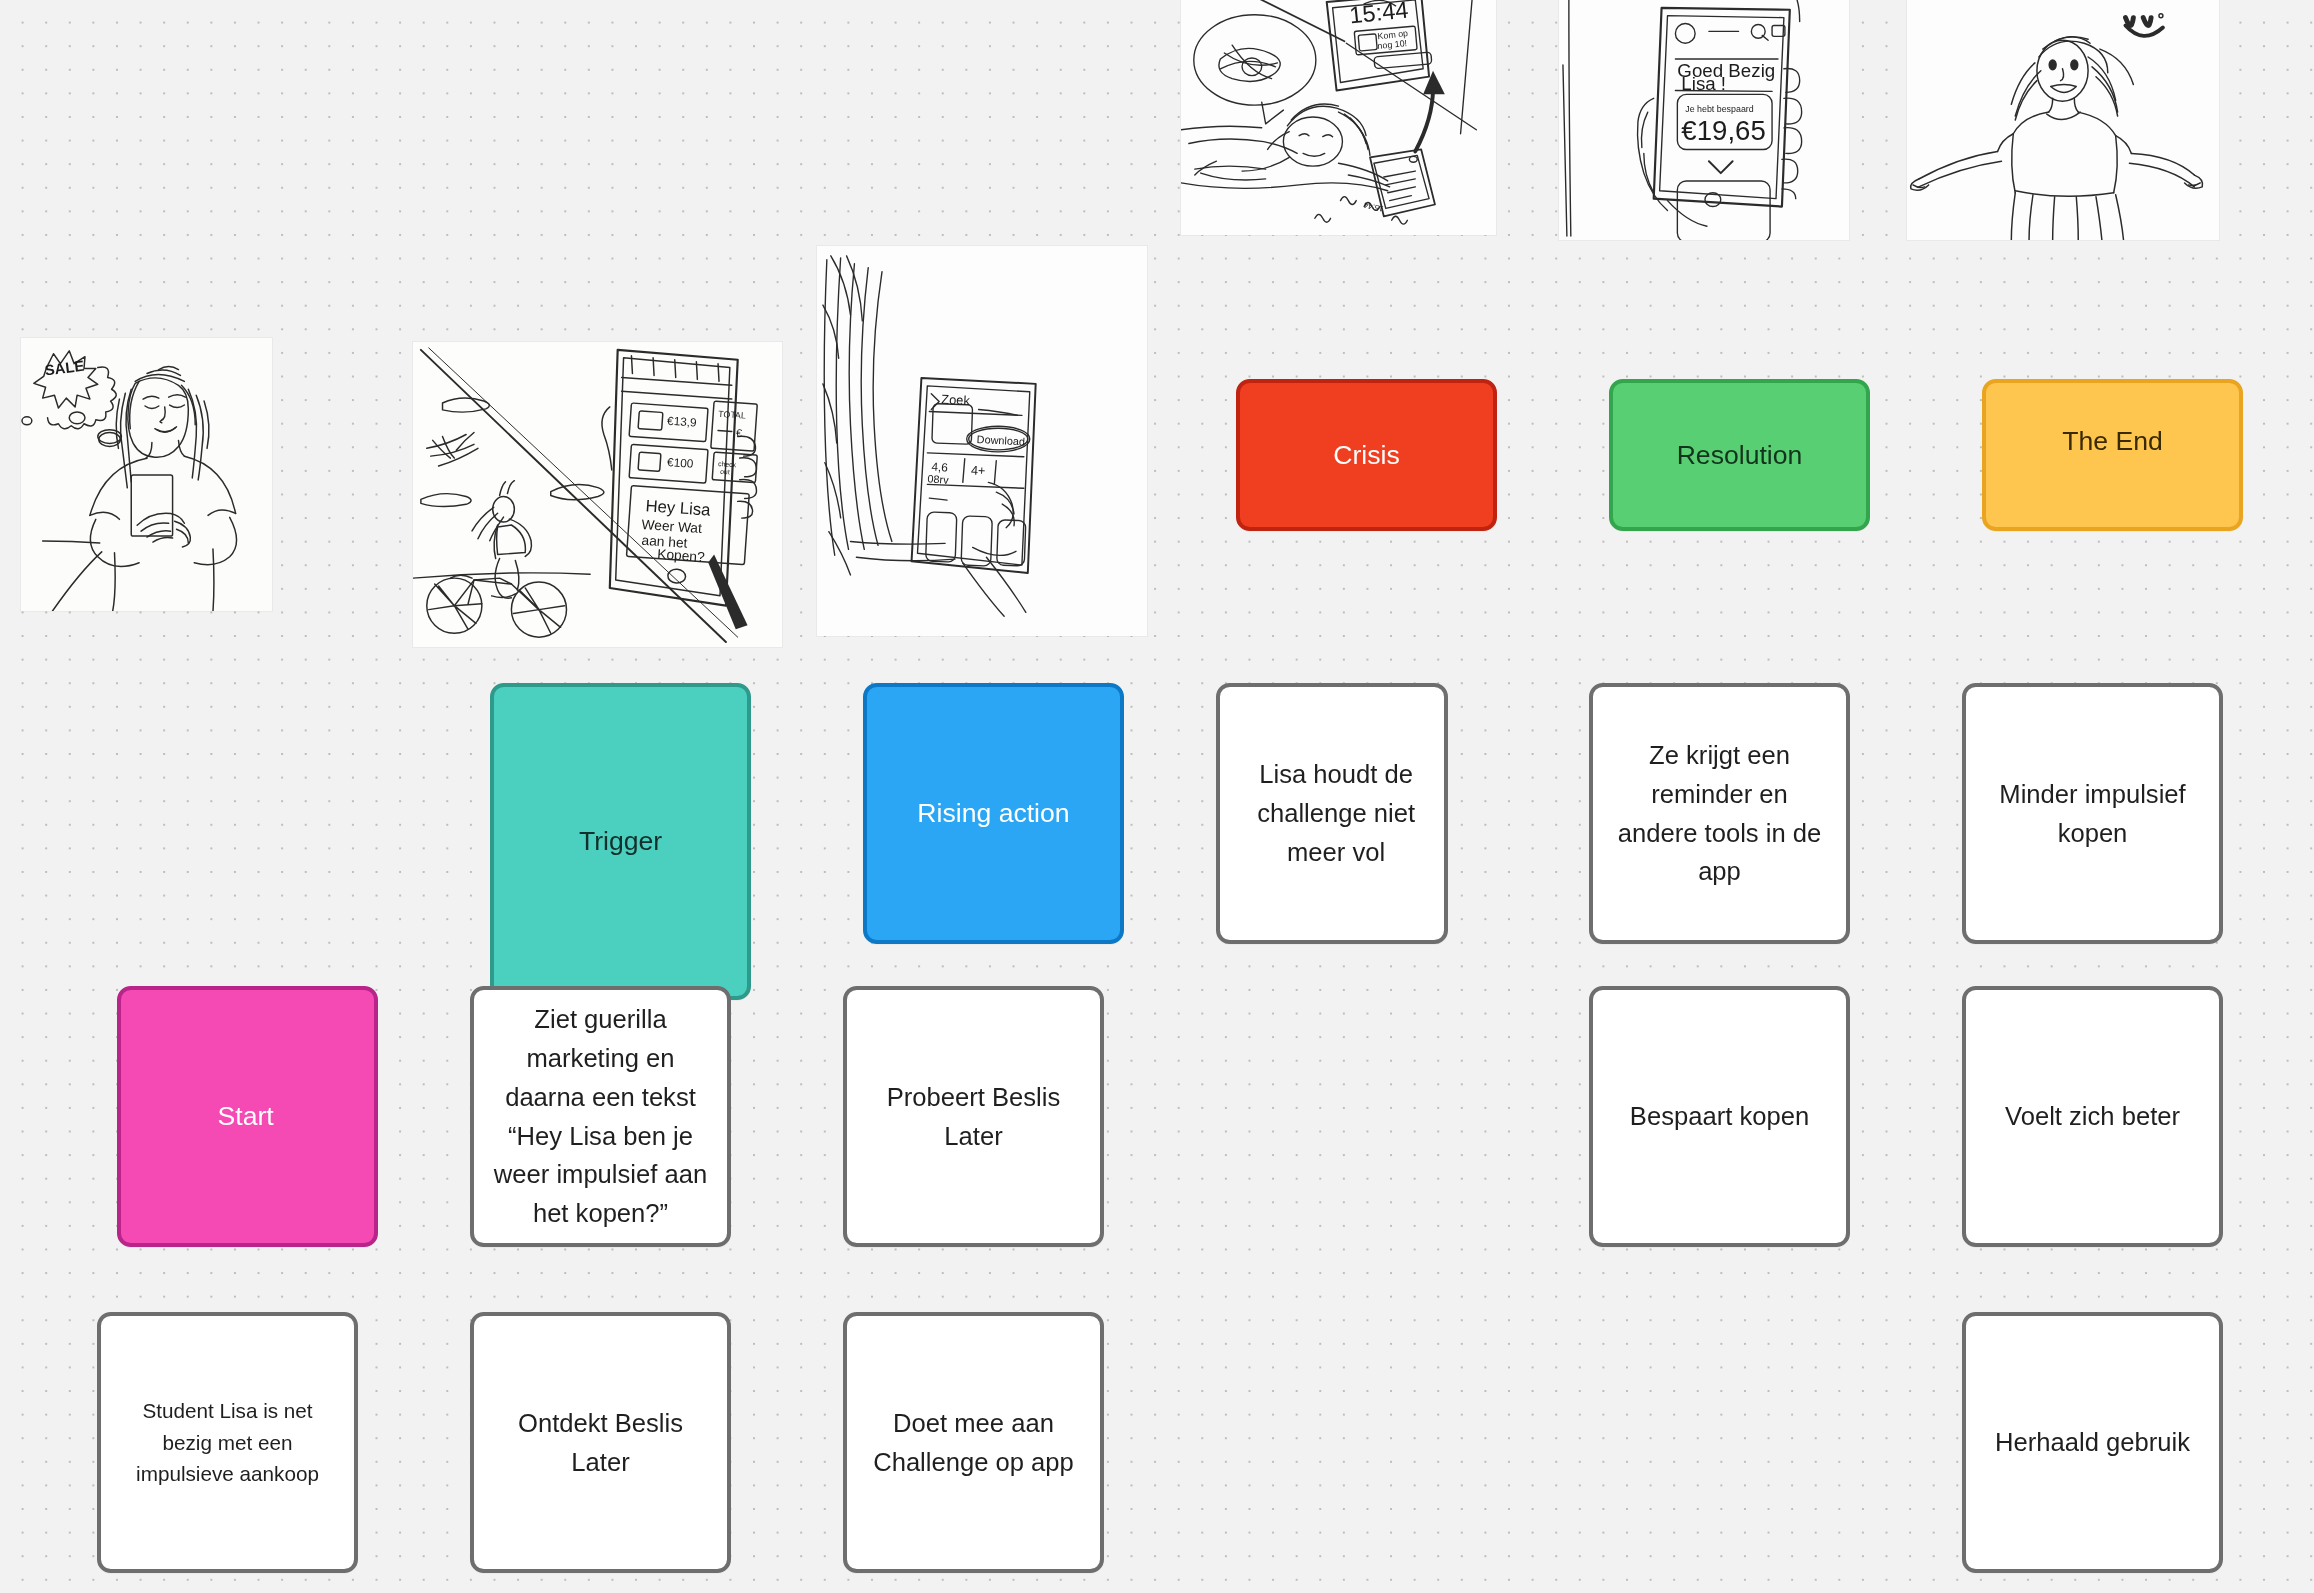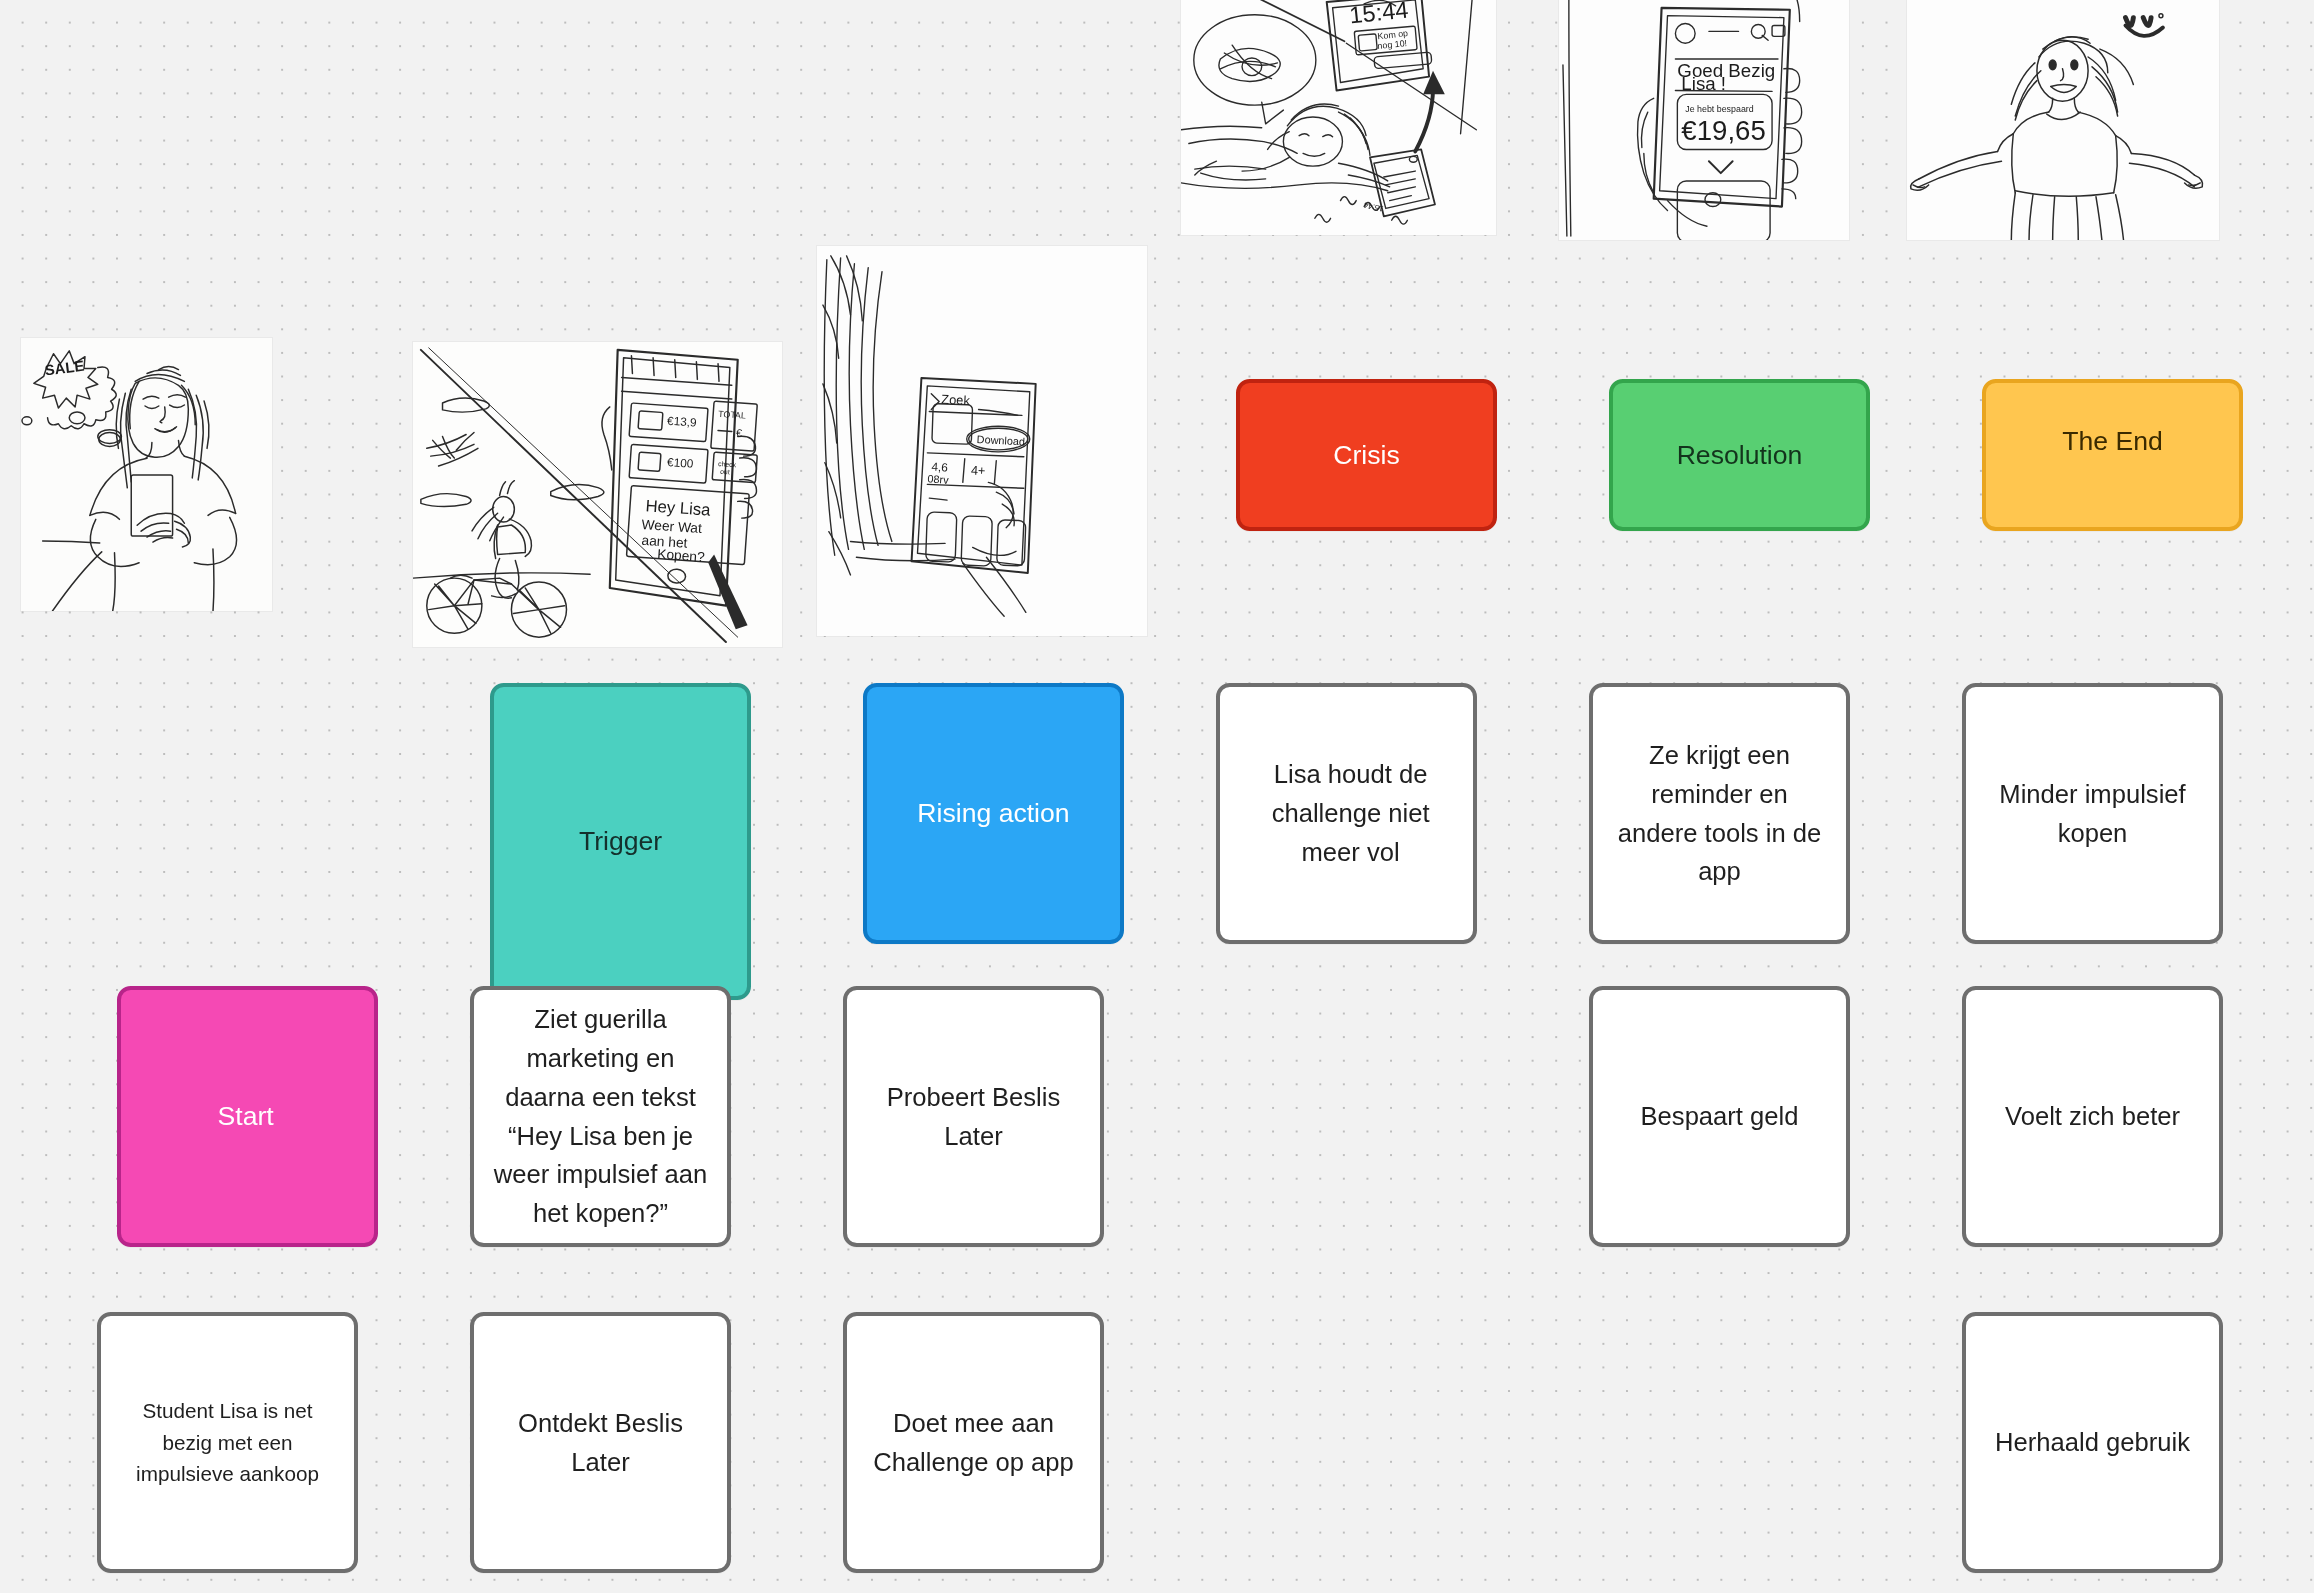--- a/index.html
+++ b/index.html
@@ -481,21 +481,21 @@
   </div>
 
   <div class="card teal label" style="left:470px; top:683px; width:261px; height:317px;">
     <span class="txt">Trigger</span>
   </div>
 
   <div class="card blue label" style="left:843px; top:683px; width:261px; height:261px;">
     <span class="txt">Rising action</span>
   </div>
 
-  <div class="card" style="left:1216px; top:683px; width:261px; height:261px;padding-left:24px;">
+  <div class="card" style="left:1216px; top:683px; width:232px; height:261px;padding-left:24px;">
     <span class="txt">Lisa houdt de challenge niet meer vol</span>
   </div>
 
   <div class="card" style="left:1589px; top:683px; width:261px; height:261px;text-align:center;">
     <span class="txt">Ze krijgt een reminder en andere tools in de app</span>
   </div>
 
   <div class="card" style="left:1962px; top:683px; width:261px; height:261px;">
     <span class="txt">Minder impulsief kopen</span>
   </div>
@@ -506,21 +506,21 @@
 
   <div class="card" style="left:470px; top:986px; width:261px; height:261px;">
     <span class="txt">Ziet guerilla marketing en daarna een tekst “Hey Lisa ben je weer impulsief aan het kopen?”</span>
   </div>
 
   <div class="card" style="left:843px; top:986px; width:261px; height:261px;">
     <span class="txt">Probeert Beslis Later</span>
   </div>
 
   <div class="card" style="left:1589px; top:986px; width:261px; height:261px;">
-    <span class="txt">Bespaart geld</span>
+    <span class="txt">Bespaart kopen</span>
   </div>
 
   <div class="card" style="left:1962px; top:986px; width:261px; height:261px;">
     <span class="txt">Voelt zich beter</span>
   </div>
 
   <div class="card small" style="left:97px; top:1312px; width:261px; height:261px;">
     <span class="txt">Student Lisa is net bezig met een impulsieve aankoop</span>
   </div>
 

